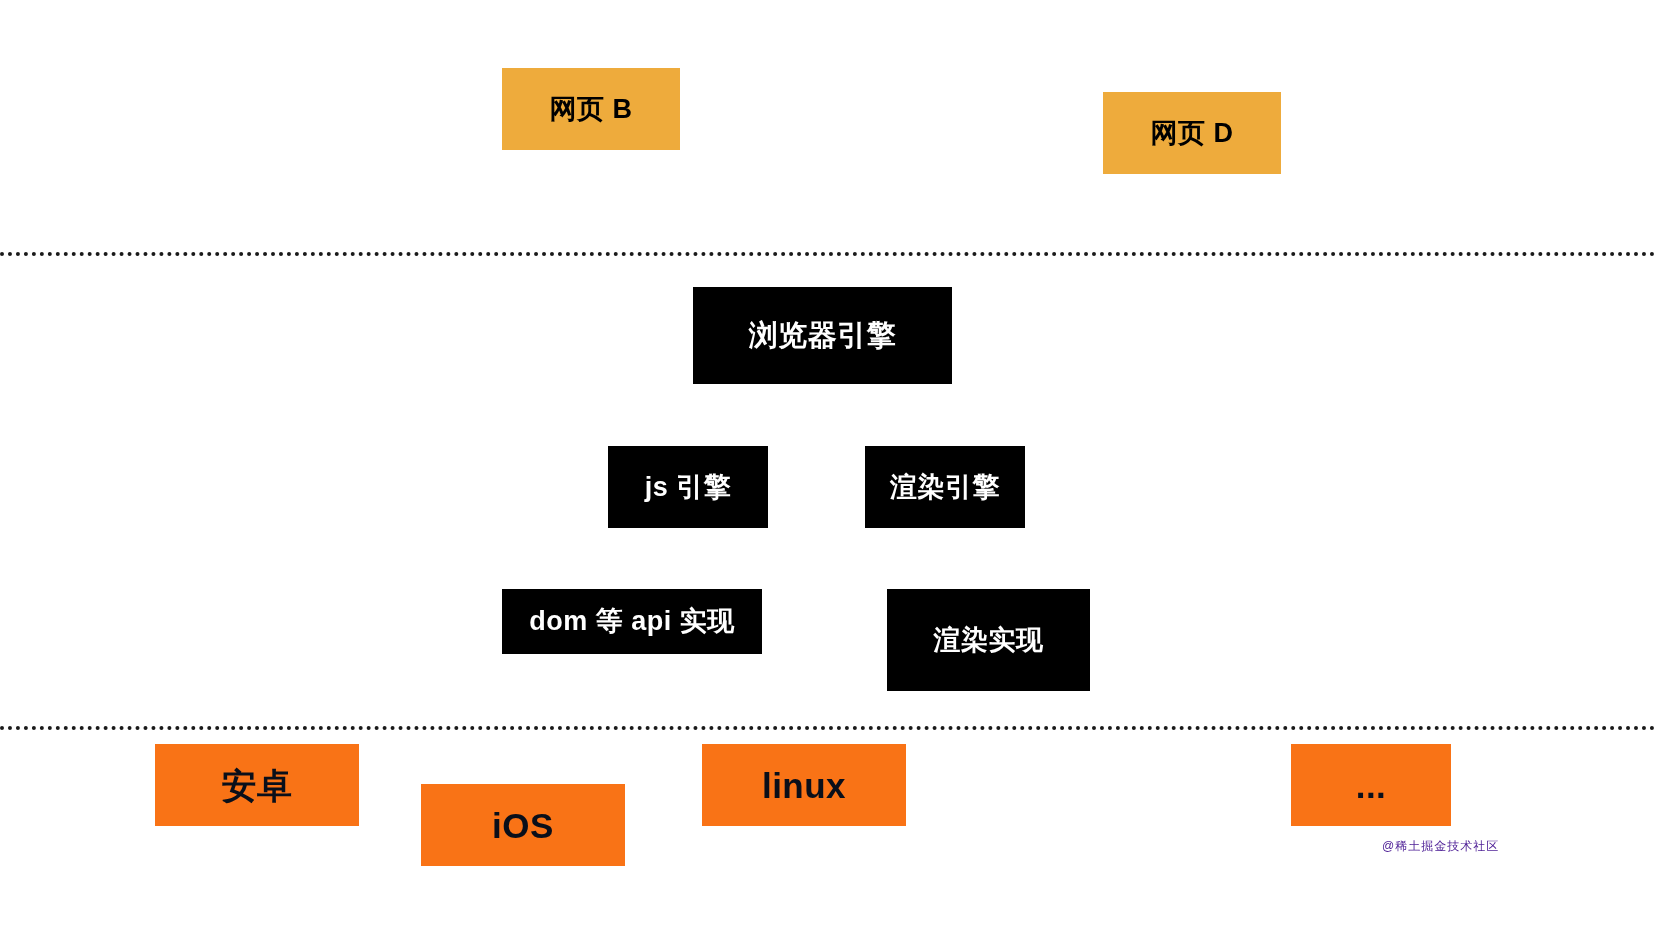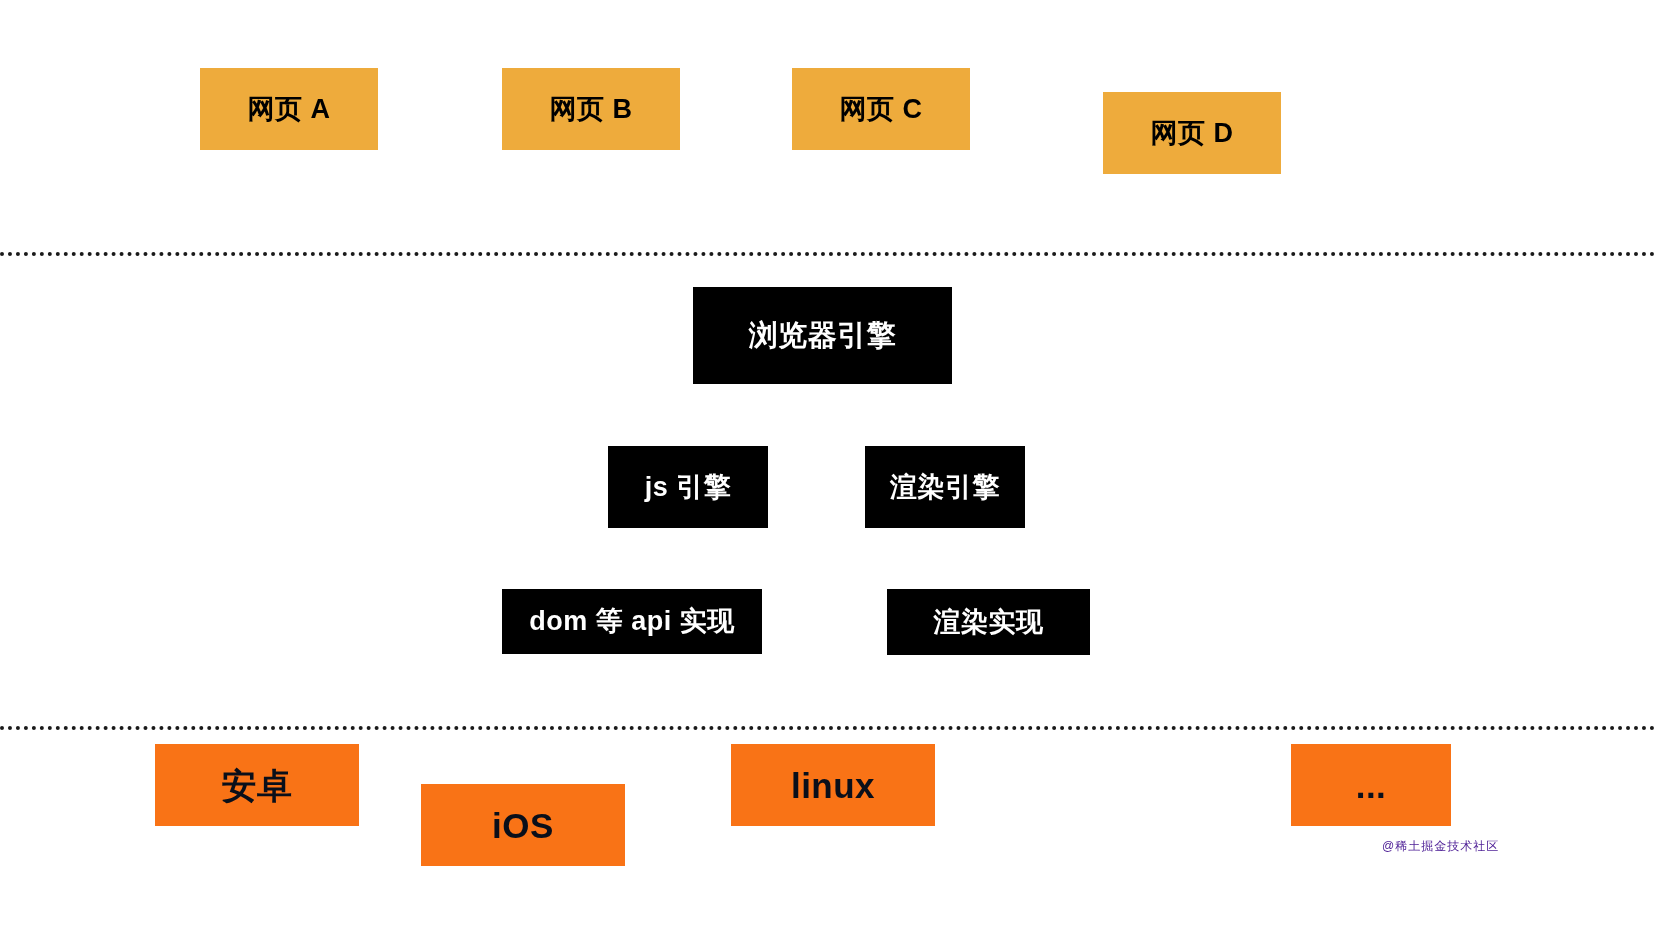--- a/index.html
+++ b/index.html
@@ -60,31 +60,25 @@
     font-weight: normal;
     letter-spacing: 1px;
     white-space: nowrap;
   }
 </style>
 </head>
 <body>
 
 <div id="canvas">
 
-  <div class="box box-page" style="left:200px; top:68px; width:178px; height:82px;">
-    <span>网页 A</span>
-  </div>
 
   <div class="box box-page" style="left:502px; top:68px; width:178px; height:82px;">
     <span>网页 B</span>
   </div>
 
-  <div class="box box-page" style="left:792px; top:68px; width:178px; height:82px;">
-    <span>网页 C</span>
-  </div>
 
   <div class="box box-page" style="left:1103px; top:68px; width:178px; height:82px;margin-top:24px;">
     <span>网页 D</span>
   </div>
 
   <div class="divider" style="top:252px;"></div>
 
   <div class="box box-engine box-engine-lg" style="left:693px; top:287px; width:259px; height:97px;">
     <span>浏览器引擎</span>
   </div>
@@ -94,35 +88,35 @@
   </div>
 
   <div class="box box-engine" style="left:865px; top:446px; width:160px; height:82px;">
     <span>渲染引擎</span>
   </div>
 
   <div class="box box-engine" style="left:502px; top:589px; width:260px; height:65px;">
     <span>dom 等 api 实现</span>
   </div>
 
-  <div class="box box-engine" style="left:887px; top:589px; width:203px; height:66px;">
+  <div class="box box-engine" style="left:887px; top:589px; width:203px; height:102px;">
     <span>渲染实现</span>
   </div>
 
   <div class="divider" style="top:726px;"></div>
 
   <div class="box box-os" style="left:155px; top:744px; width:204px; height:82px;">
     <span>安卓</span>
   </div>
 
   <div class="box box-os" style="left:421px; top:744px; width:204px; height:82px;margin-top:40px;">
     <span>iOS</span>
   </div>
 
-  <div class="box box-os" style="left:702px; top:744px; width:204px; height:82px;margin-left:29px;">
+  <div class="box box-os" style="left:702px; top:744px; width:204px; height:82px;">
     <span>linux</span>
   </div>
 
 
   <div class="box box-os" style="left:1291px; top:744px; width:160px; height:82px;">
     <span>...</span>
   </div>
 
   <div class="watermark" style="left:1382px; top:838px;">@稀土掘金技术社区</div>
 

